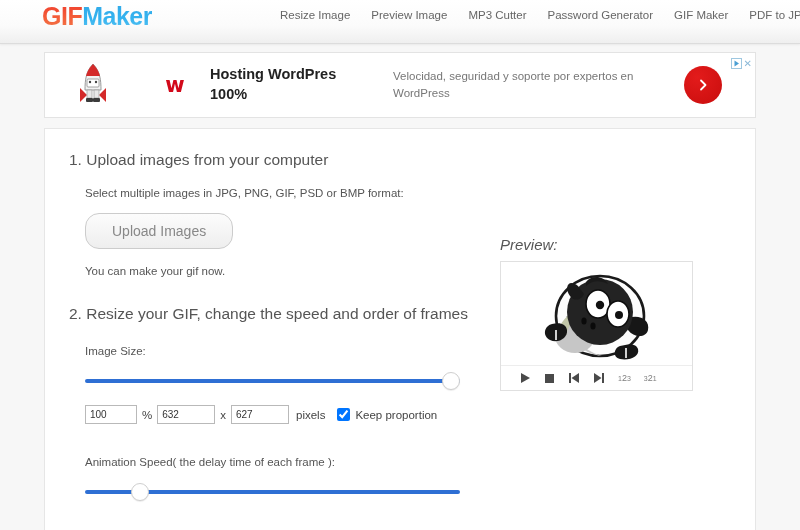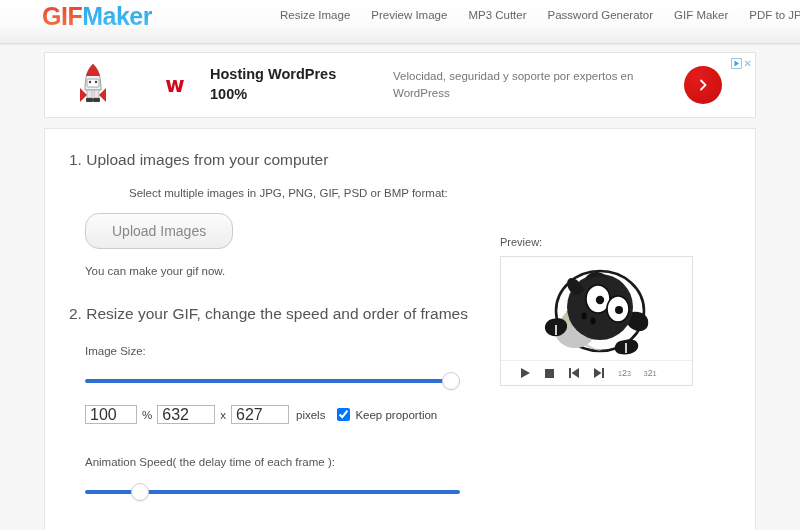--- a/index.html
+++ b/index.html
@@ -85,21 +85,21 @@
     min-height:420px;
     padding:22px 0 0 0;
     position:relative;
   }
   .step-title {
     font-size:15.5px; color:#555; font-weight:normal;
     margin:0 0 0 24px; padding:0;
   }
   .indent { margin-left:40px; }
 
-  .sub-text { font-size:11.5px; color:#555; margin-top:18px;margin-left:44px; }
+  .sub-text { font-size:11.5px; color:#555; margin-top:18px; }
 
   #upload-btn {
     margin-top:14px;
     display:inline-block;
     padding:9px 26px;
     font-size:14px; color:#888;
     background:linear-gradient(to bottom,#fcfcfc,#eeeeee);
     border:1px solid #ccc; border-radius:14px;
     cursor:pointer;
   }
@@ -119,35 +119,35 @@
   .slider .handle {
     position:absolute; top:1px; width:18px; height:18px;
     background:#fff; border:1px solid #cfcfcf; border-radius:50%;
     box-shadow:0 1px 1px rgba(0,0,0,.08);
     cursor:pointer;
   }
 
   .row { margin-top:14px; display:flex; align-items:center; font-size:11.5px; color:#444; }
   .row input[type=text] {
     height:19px; border:1px solid #b9b9b9; background:#fff;
-    font-size:16px; font-family:"Liberation Sans", sans-serif;
+    font-size:10px; font-family:"Liberation Sans", sans-serif;
     color:#333; padding:0 4px; outline:none;
   }
   .w-pct { width:52px; }
   .w-dim { width:58px; }
   .row .sep { margin:0 5px; }
   .row .unit { margin-left:7px; margin-right:12px; }
   .cb { display:flex; align-items:center; }
   .cb input { margin:0 5px 0 0; }
 
   
   #preview {
     position:absolute; left:455px; top:107px; width:205px;
   }
-  #preview-label { font-size:11px; color:#555; }
+  #preview-label { font-size:15px; color:#555;font-style:italic; }
   #preview-box {
     margin-top:8px;
     width:193px;
     border:1px solid #e0e0e0;
     background:#fff;
   }
   #preview-stage {
     height:103px;
     display:flex; align-items:center; justify-content:center;
     overflow:hidden;

